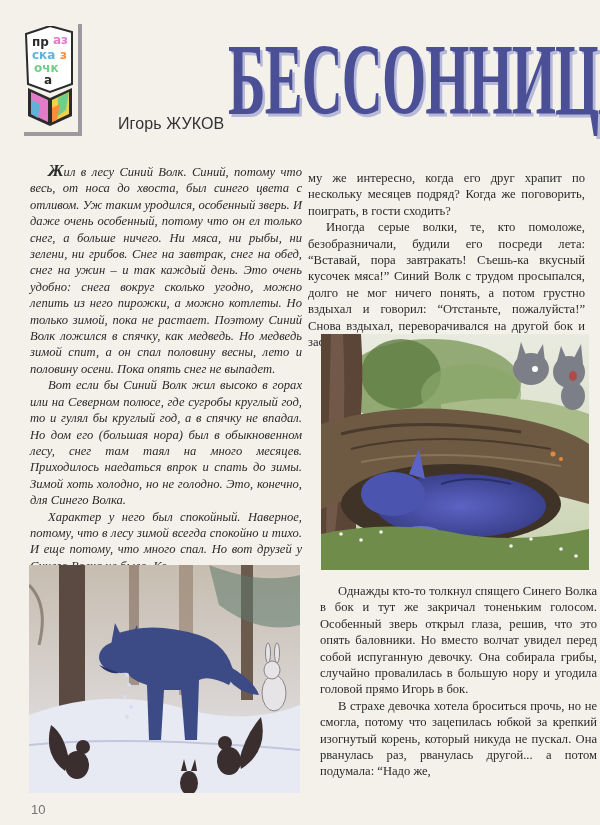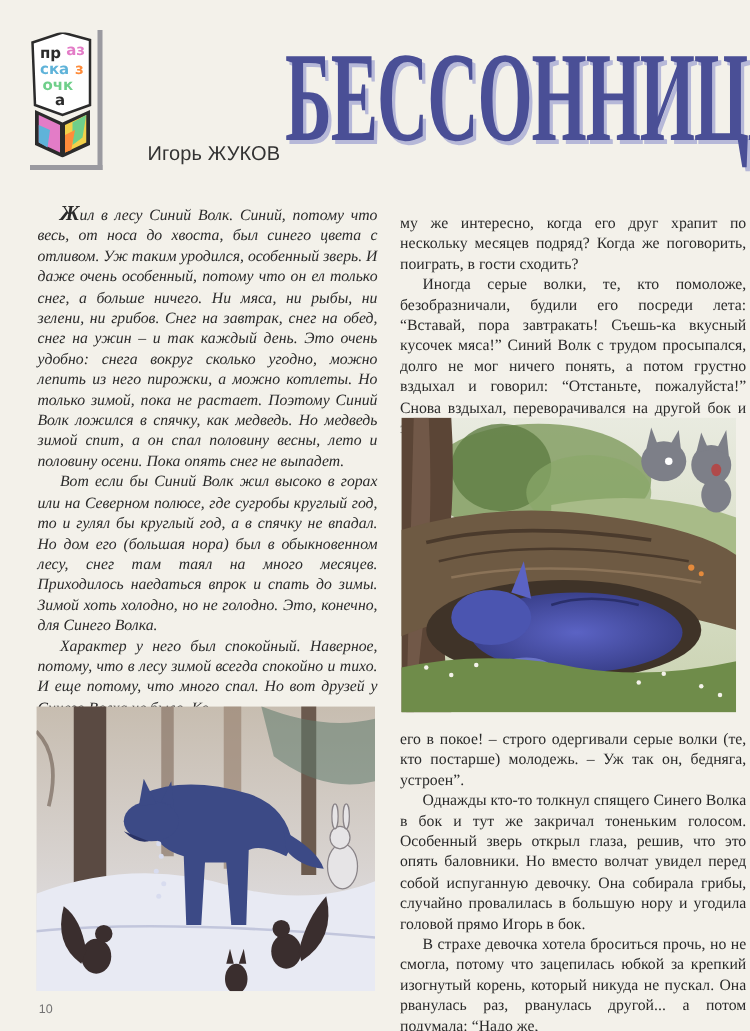--- a/index.html
+++ b/index.html
@@ -101,21 +101,21 @@
       font-weight: bold;
       font-size: 17px;
     }
     .col-left-top {
       left: 30px;
       top: 163px;
       width: 272px;
       font-style: italic;
     }
     .col-right-top {
-      left: 320px;
+      left: 308px;
       top: 170px;
       width: 277px;
     }
     .col-right-bottom {
       left: 320px;
       top: 583px;
       width: 277px;
     }
 
     
@@ -135,21 +135,21 @@
       width: 268px;
       height: 236px;
     }
     .illus svg { display: block; }
 
     .page-number {
       position: absolute;
       left: 31px;
       top: 802px;
       font-family: "Liberation Sans", "DejaVu Sans", sans-serif;
-      font-size: 10px;
+      font-size: 13px;
       color: #737373;
     }
   </style>
 </head>
 <body>
 
 <div class="page">
 
   <div class="logo">
     <div class="logo-frame"></div>
@@ -249,21 +249,20 @@
         <circle cx="255" cy="222" r="1.8"></circle>
       </g>
       <g fill="#e48a3c">
         <circle cx="232" cy="120" r="2.5"></circle>
           <circle cx="240" cy="125" r="2"></circle>
       </g>
     </svg>
   </div>
 
   <div class="col col-right-bottom">
-    <p class="noindent">его в покое! – строго одергивали серые волки (те, кто постарше) молодежь. – Уж так он, бедняга, устроен”.</p>
     <p>Однажды кто-то толкнул спящего Синего Волка в бок и тут же закричал тоненьким голосом. Особенный зверь открыл глаза, решив, что это опять баловники. Но вместо волчат увидел перед собой испуганную девочку. Она собирала грибы, случайно провалилась в большую нору и угодила головой прямо Игорь в бок.</p>
     <p>В страхе девочка хотела броситься прочь, но не смогла, потому что зацепилась юбкой за крепкий изогнутый корень, который никуда не пускал. Она рванулась раз, рванулась другой... а потом подумала: “Надо же,</p>
   </div>
 
   <div class="illus illus-winter">
     <svg width="271" height="228" viewBox="0 0 271 228">
       <defs>
         <linearGradient id="winBg" x1="0" y1="0" x2="0" y2="1">
           <stop offset="0" stop-color="#c7bdb0"></stop>
           <stop offset="0.55" stop-color="#d8d3d0"></stop>

